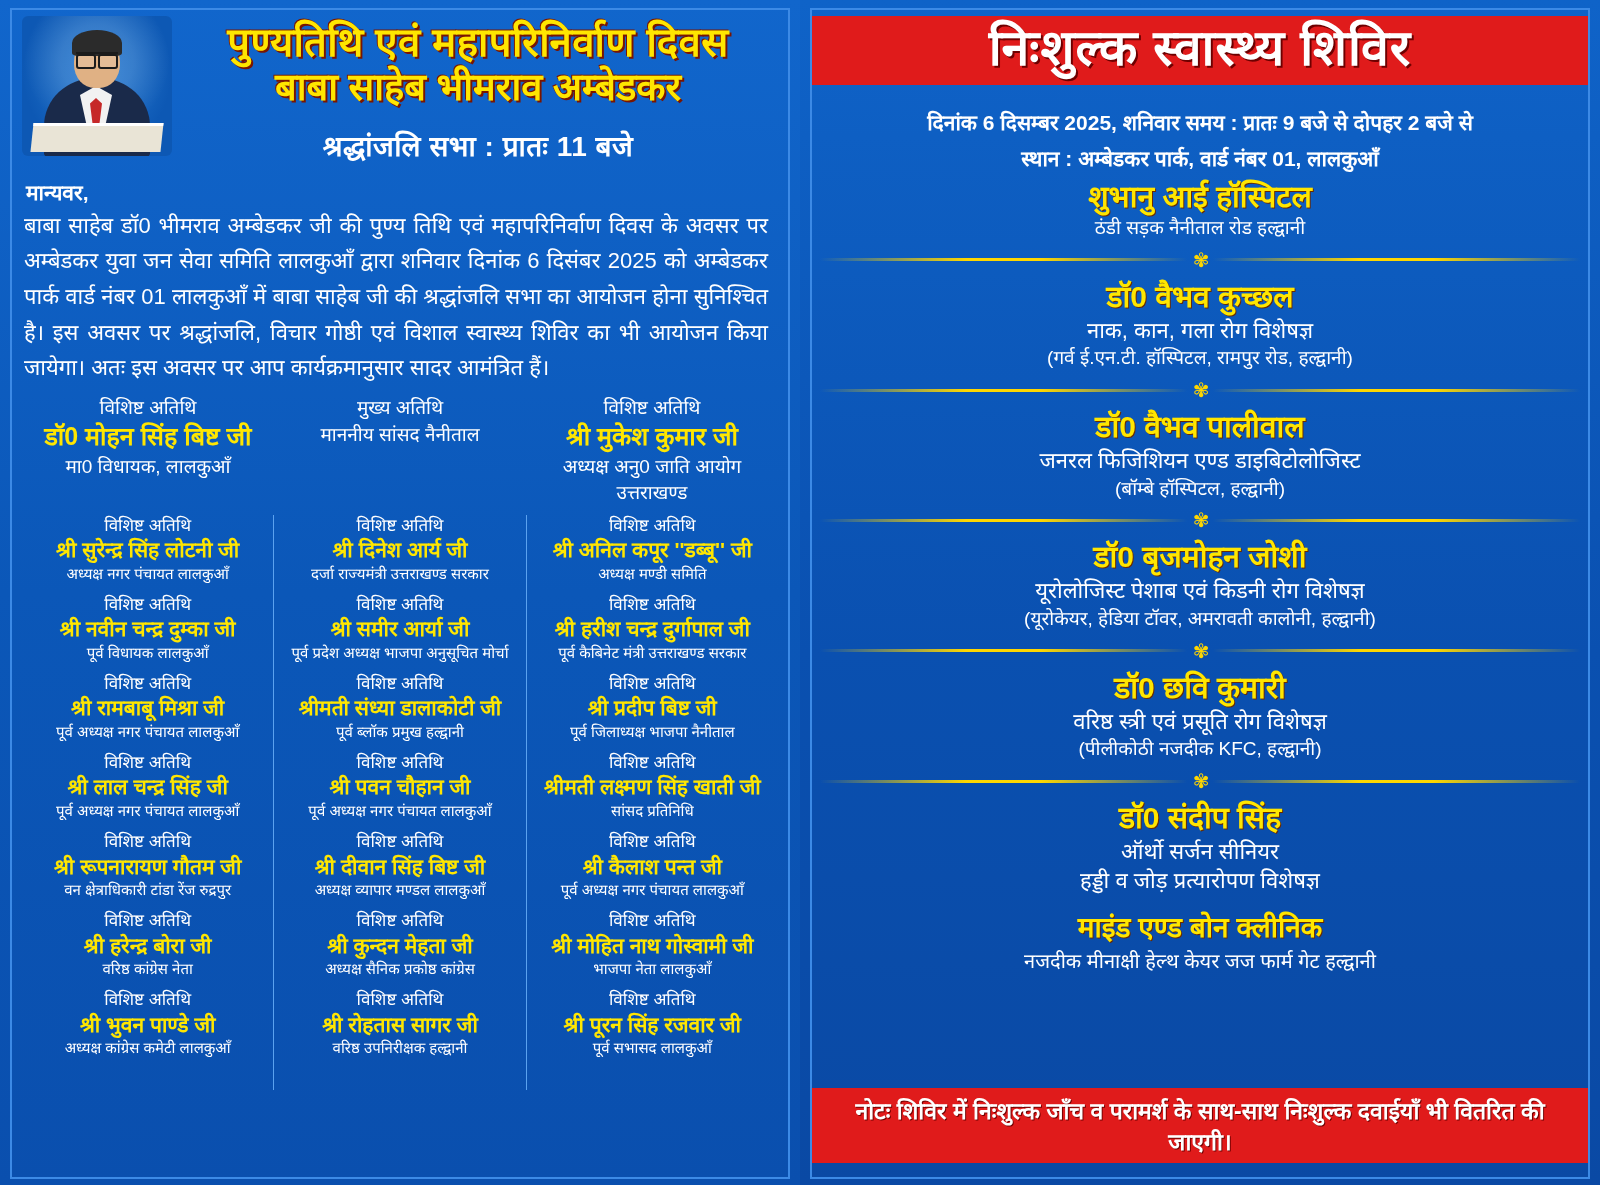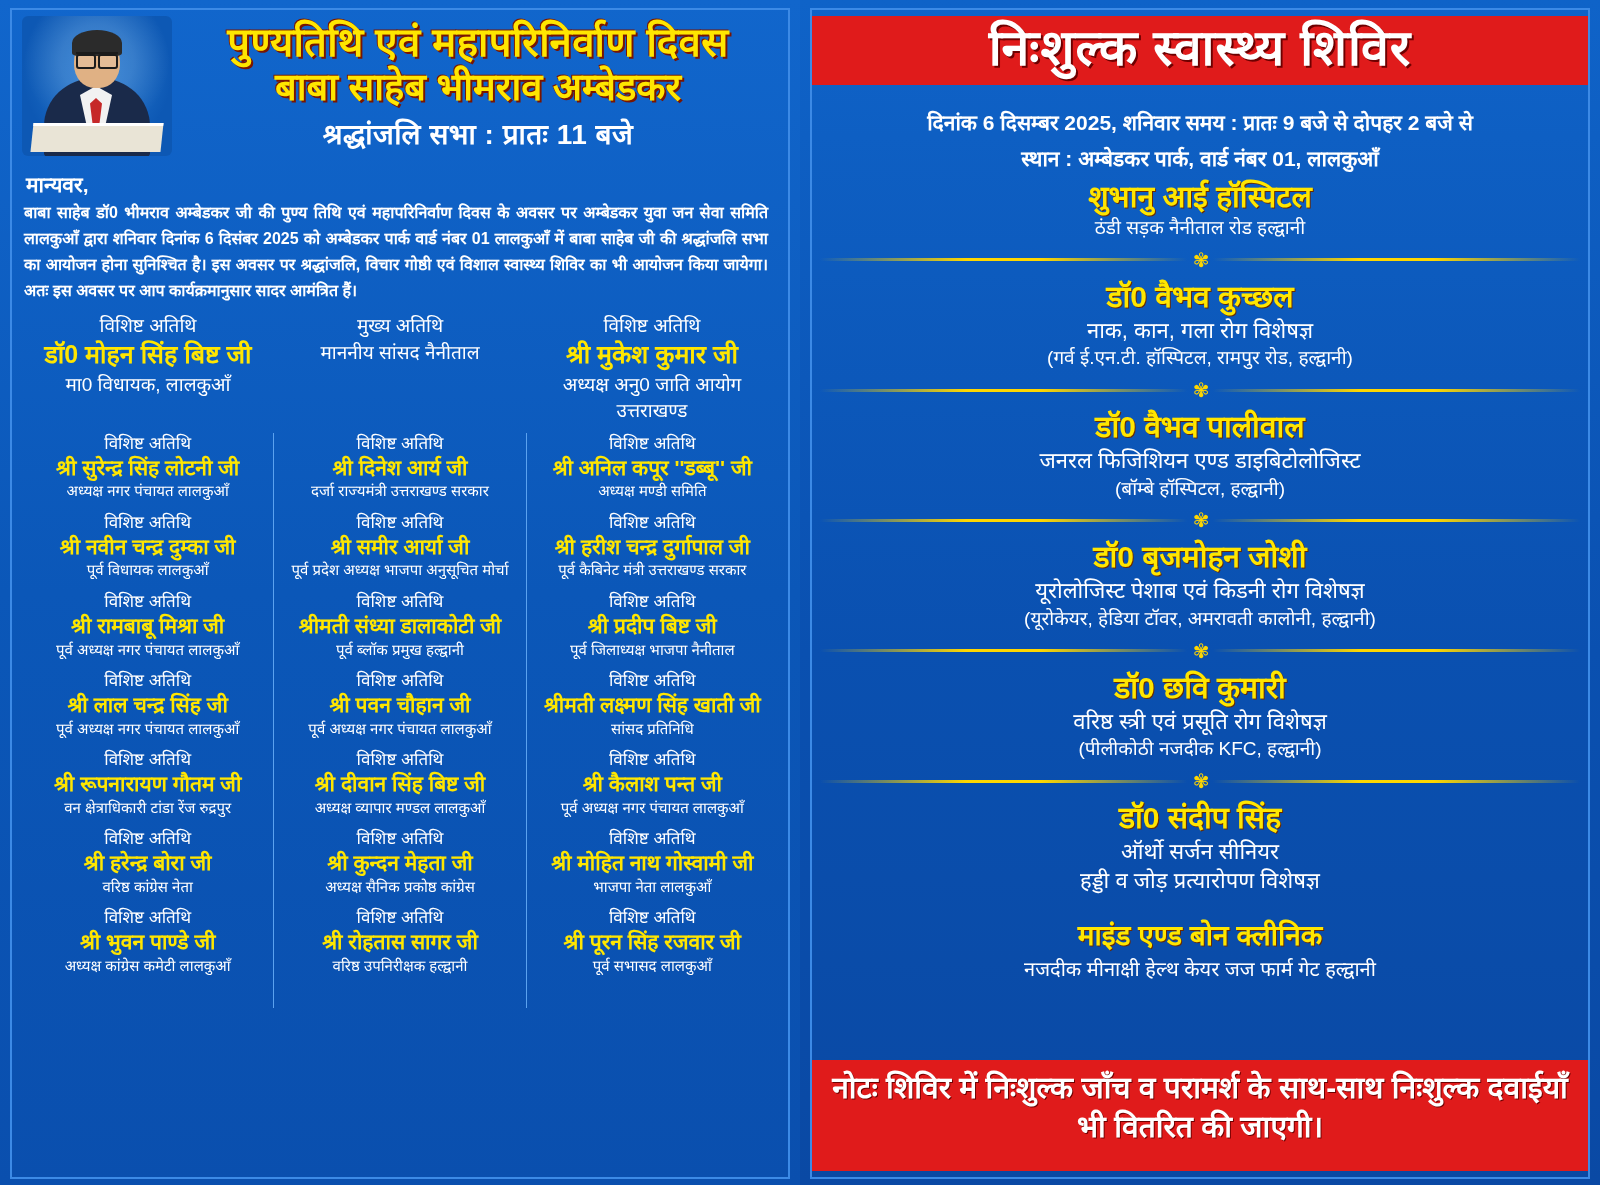--- a/index.html
+++ b/index.html
@@ -141,35 +141,35 @@
     font-weight: bold;
     color: #ffe600;
     line-height: 1.15;
     margin-top: 2px;
     text-shadow: 2px 2px 0 #7a1500, -1px -1px 0 #7a1500;
   }
   .t3 {
     font-size: 28px;
     font-weight: bold;
     color: #ffffff;
-    margin-top: 4px;
+    margin-top: 16px;
     letter-spacing: 0.5px;
   }
 
   .namaste {
     font-size: 21px;
     margin: 14px 0 2px 4px;
     font-weight: bold;
   }
   .body-text {
-    font-size: 16px;
+    font-size: 22px;
     line-height: 1.62;
     text-align: justify;
     margin: 0 10px 8px 2px;
-    font-weight: 700;
+    font-weight: 400;
   }
 
   .guest-top {
     display: flex;
     margin-top: 6px;
     text-align: center;
   }
   .guest-top > div {
     flex: 1 1 33.33%;
     padding: 0 4px;
@@ -287,36 +287,36 @@
     color: #ffd700;
     font-size: 20px;
     letter-spacing: -2px;
   }
 
   .clinic-name {
     text-align: center;
     font-size: 28px;
     font-weight: bold;
     color: #ffe600;
-    margin-top: 20px;
+    margin-top: 12px;
     text-shadow: 1px 1px 0 #6a2a00;
   }
   .clinic-addr {
     text-align: center;
     font-size: 20px;
     color: #ffffff;
     margin-top: 2px;
   }
 
   .note {
-    margin: 8px -8px 0 -8px;
+    margin: 8px -8px 8px -8px;
     background: #e01b1b;
-    padding: 8px 10px 24px 10px;
-    text-align: center;
-    font-size: 30px;
+    padding: 8px 10px 6px 10px;
+    text-align: center;
+    font-size: 23px;
     font-weight: bold;
     color: #ffffff;
     line-height: 1.32;
     text-shadow: 1px 1px 0 #6e0000;
     flex: 0 0 auto;
   }
   .spacer { flex: 1 1 auto; }
 </style>
 </head>
 <body>

